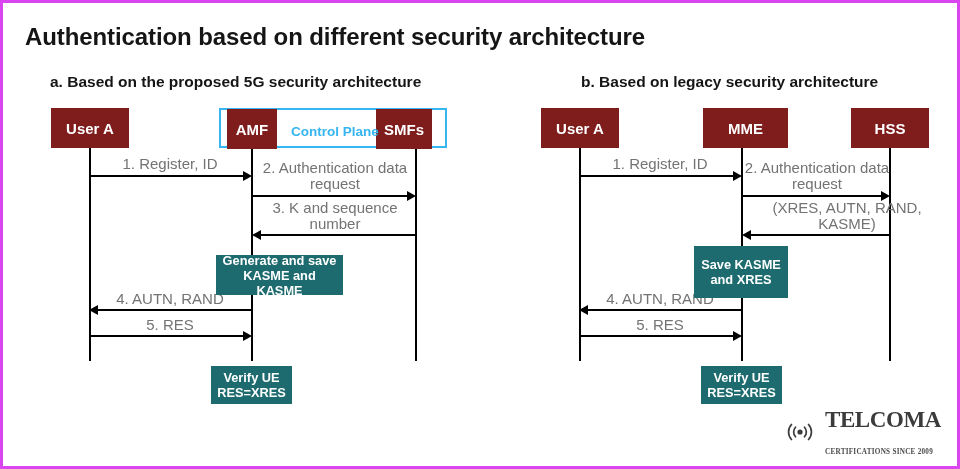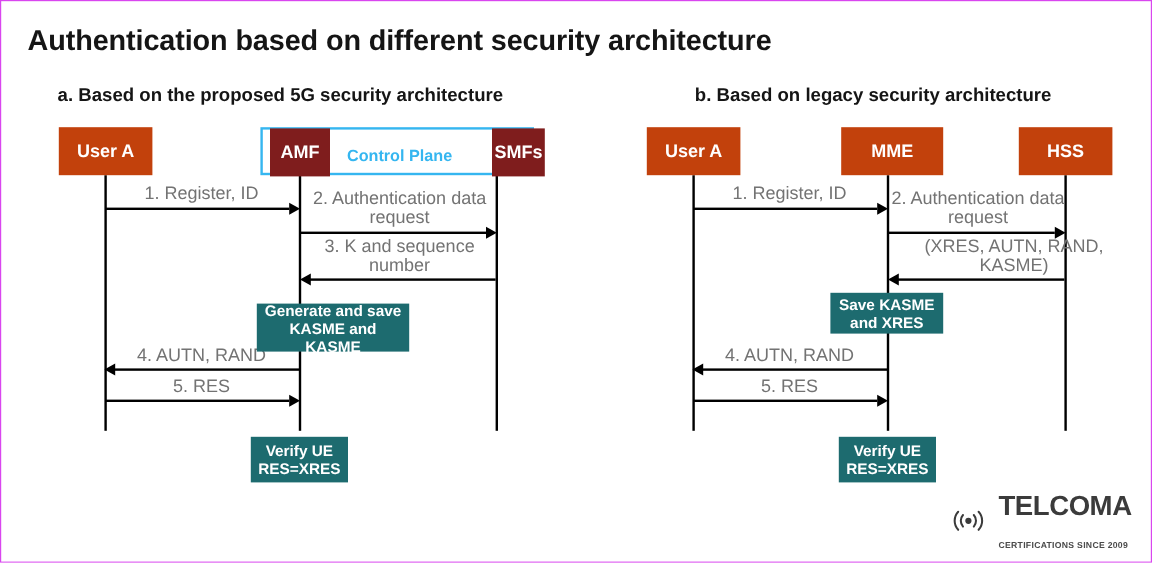--- a/index.html
+++ b/index.html
@@ -5,21 +5,21 @@
   html, body {
     margin: 0;
     padding: 0;
     background: #ffffff;
   }
   #stage {
     position: relative;
     width: 960px;
     height: 469px;
     background: #ffffff;
-    border: 1px solid #d946ef;
+    border: 3px solid #d946ef;
     box-sizing: border-box;
     overflow: hidden;
     font-family: "Liberation Sans", sans-serif;
     color: #111111;
   }
 
   
   .main-title {
     position: absolute;
     left: 22px;
@@ -38,21 +38,21 @@
     color: #151515;
     white-space: nowrap;
   }
   #title-a { left: 47px; }
   #title-b { left: 578px; }
 
   
   .actor {
     position: absolute;
     height: 40px;
-    background: #c2410c;
+    background: #7f1d1d;
     color: #ffffff;
     font-size: 15px;
     font-weight: 700;
     display: flex;
     align-items: center;
     justify-content: center;
     box-sizing: border-box;
     z-index: 5;
   }
   .actor.green { background: #7f1d1d; }
@@ -137,20 +137,21 @@
 
   
   #logo {
     position: absolute;
     right: 16px;
     bottom: 10px;
     display: flex;
     align-items: center;
     gap: 4px;
     z-index: 8;
+    font-family: Liberation Serif, serif;
   }
   #logo-waves { display: block; }
   #logo-text-wrap {
     display: flex;
     flex-direction: column;
     align-items: flex-start;
     line-height: 1;
   }
   #logo-word {
     font-size: 23px;
@@ -173,21 +174,21 @@
 
   <div class="main-title">Authentication based on different security architecture</div>
 
   <div class="panel-title" id="title-a">a. Based on the proposed 5G security architecture</div>
 
   <div id="control-plane-frame"></div>
   <div id="control-plane-label">Control Plane</div>
 
   <div class="actor" style="left:48px;  top:105px; width:78px;">User A</div>
   <div class="actor green" style="left:224px; top:106px; width:50px;">AMF</div>
-  <div class="actor green" style="left:409px; top:106px; width:44px;">SMFs</div>
+  <div class="actor green" style="left:373px; top:106px; width:56px;">SMFs</div>
 
   <div class="lifeline" style="left:86px;  top:145px; height:213px;"></div>
   <div class="lifeline" style="left:248px; top:145px; height:213px;"></div>
   <div class="lifeline" style="left:412px; top:145px; height:213px;"></div>
 
   <div class="msg" style="left:87px; top:172px; width:153px;"></div>
   <div class="arrowhead right" style="left:240px; top:168px;"></div>
   <div class="msg-label" style="left:87px; top:153px; width:160px;">1. Register, ID</div>
 
   <div class="msg" style="left:249px; top:192px; width:155px;"></div>
@@ -253,21 +254,21 @@
     <span>request</span>
   </div>
 
   <div class="msg" style="left:746px; top:231px; width:140px;"></div>
   <div class="arrowhead left" style="left:739px; top:227px;"></div>
   <div class="msg-label" style="left:769px; top:197px; width:150px;">
     <span>(XRES, AUTN, RAND,</span><br>
     <span>KASME)</span>
   </div>
 
-  <div class="note" style="left:691px; top:243px; width:94px; height:34px;">
+  <div class="note" style="left:691px; top:243px; width:94px; height:52px;">
     <div>
       <span>Save KASME</span><br>
       <span>and XRES</span>
     </div>
   </div>
 
   <div class="msg" style="left:583px; top:306px; width:156px;"></div>
   <div class="arrowhead left" style="left:576px; top:302px;"></div>
   <div class="msg-label" style="left:577px; top:288px; width:160px;">4. AUTN, RAND</div>
 

